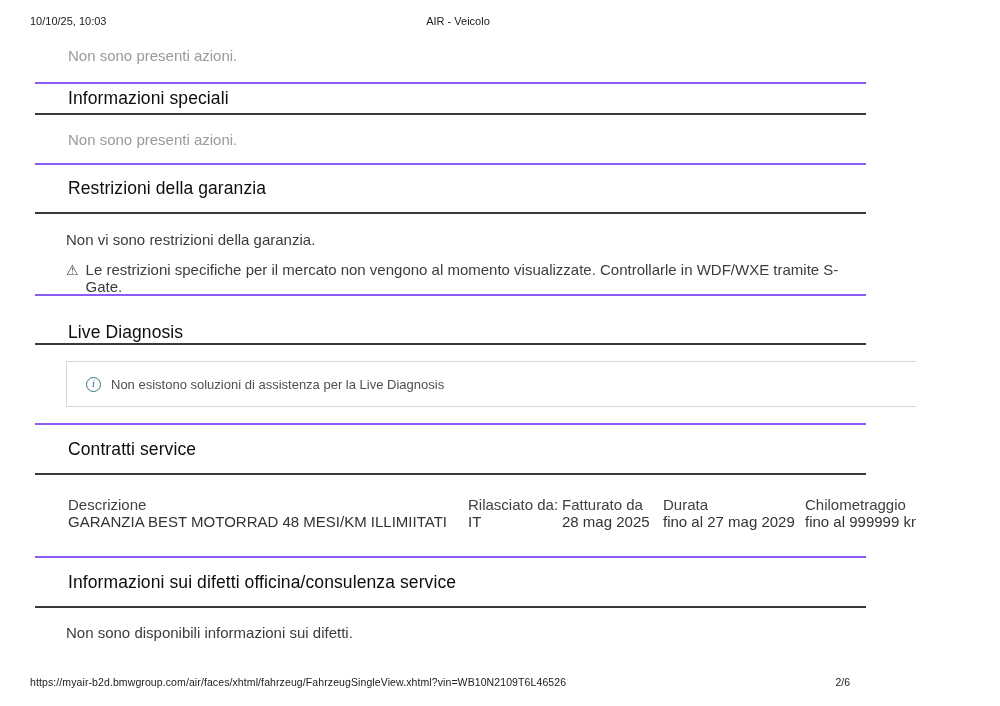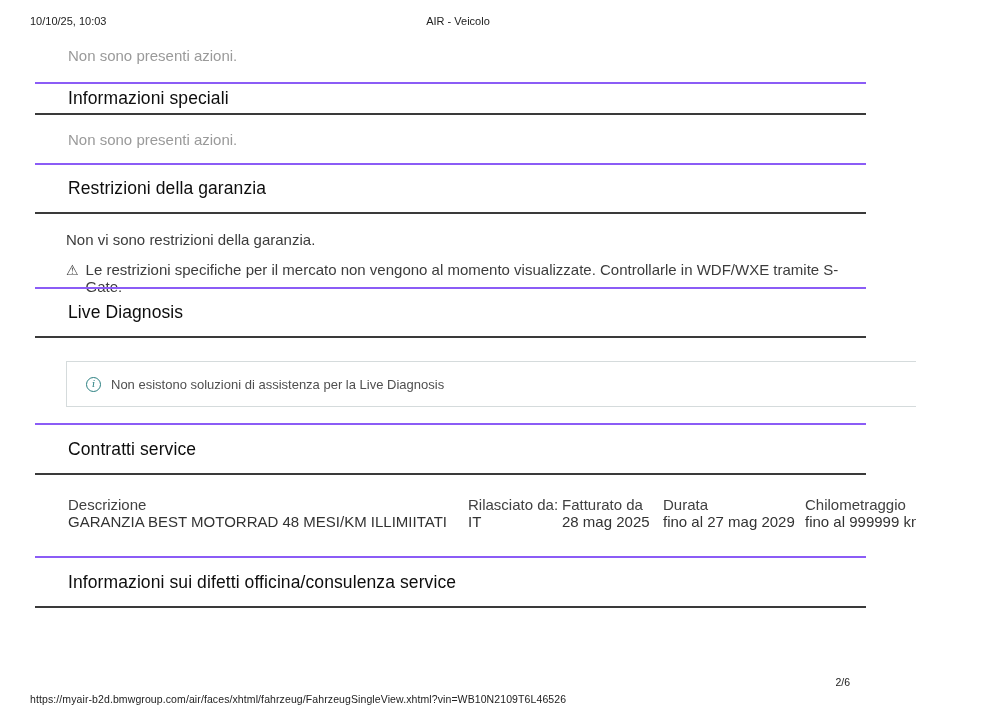--- a/index.html
+++ b/index.html
@@ -15,21 +15,21 @@
   
   .ph-date {
     position: absolute; left: 30px; top: 15px;
     font-size: 11px; color: #222;
   }
   .ph-title {
     position: absolute; left: 0; right: 0; top: 15px;
     text-align: center; font-size: 11px; color: #222;
   }
   .pf-url {
-    position: absolute; left: 30px; top: 693px;
+    position: absolute; left: 30px; top: 676px;
     font-size: 10.5px; color: #222; letter-spacing: 0.1px;
   }
   .pf-page {
     position: absolute; right: 66px; top: 676px;
     font-size: 10.5px; color: #222;
   }
   
   .head-band {
     position: absolute; left: 35px; right: 50px;
     box-sizing: border-box;
@@ -104,21 +104,21 @@
 
   <div class="head-band" style="top: 163px; height: 51px;">
     <h2>Restrizioni della garanzia</h2>
   </div>
   <div class="body-text" style="top: 231px;">Non vi sono restrizioni della garanzia.</div>
   <div class="warning-row" style="top: 261px;">
     <span class="warning-glyph">⚠</span>
     <span>Le restrizioni specifiche per il mercato non vengono al momento visualizzate. Controllarle in WDF/WXE tramite S-Gate.</span>
   </div>
 
-  <div class="head-band" style="top: 287px; height: 51px;">
+  <div class="head-band" style="top: 294px; height: 51px; align-items: flex-end;">
     <h2>Live Diagnosis</h2>
   </div>
   <div class="info-box" style="top: 361px;">
     <span class="info-icon">i</span>
     <span class="info-text">Non esistono soluzioni di assistenza per la Live Diagnosis</span>
   </div>
 
   <div class="head-band" style="top: 423px; height: 52px;">
     <h2>Contratti service</h2>
   </div>
@@ -132,17 +132,18 @@
     <div class="cell">GARANZIA BEST MOTORRAD 48 MESI/KM ILLIMIITATI</div>
     <div class="cell">IT</div>
     <div class="cell">28 mag 2025</div>
     <div class="cell">fino al 27 mag 2029</div>
     <div class="cell">fino al 999999 km</div>
   </div>
 
   <div class="head-band" style="top: 556px; height: 52px;">
     <h2>Informazioni sui difetti officina/consulenza service</h2>
   </div>
+  <div class="body-text" style="top: 624px;">Non sono disponibili informazioni sui difetti.</div>
 
   <div class="pf-url">https://myair-b2d.bmwgroup.com/air/faces/xhtml/fahrzeug/FahrzeugSingleView.xhtml?vin=WB10N2109T6L46526</div>
   <div class="pf-page">2/6</div>
 
 </div>
 
 </body></html>

